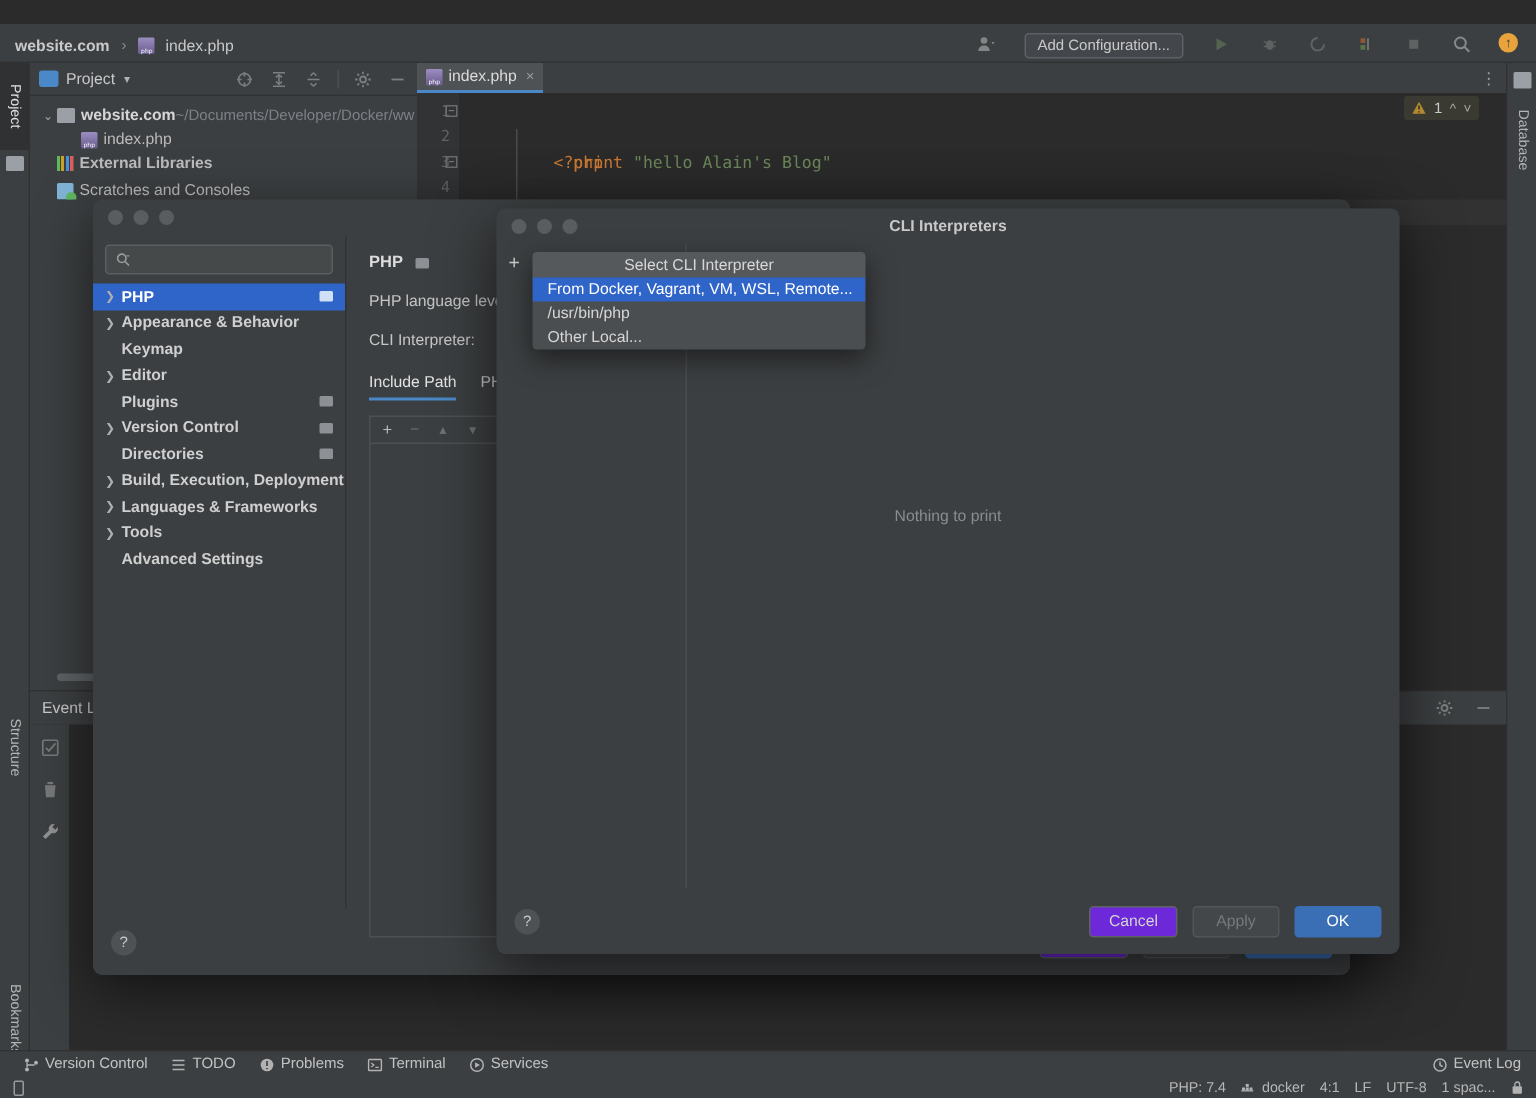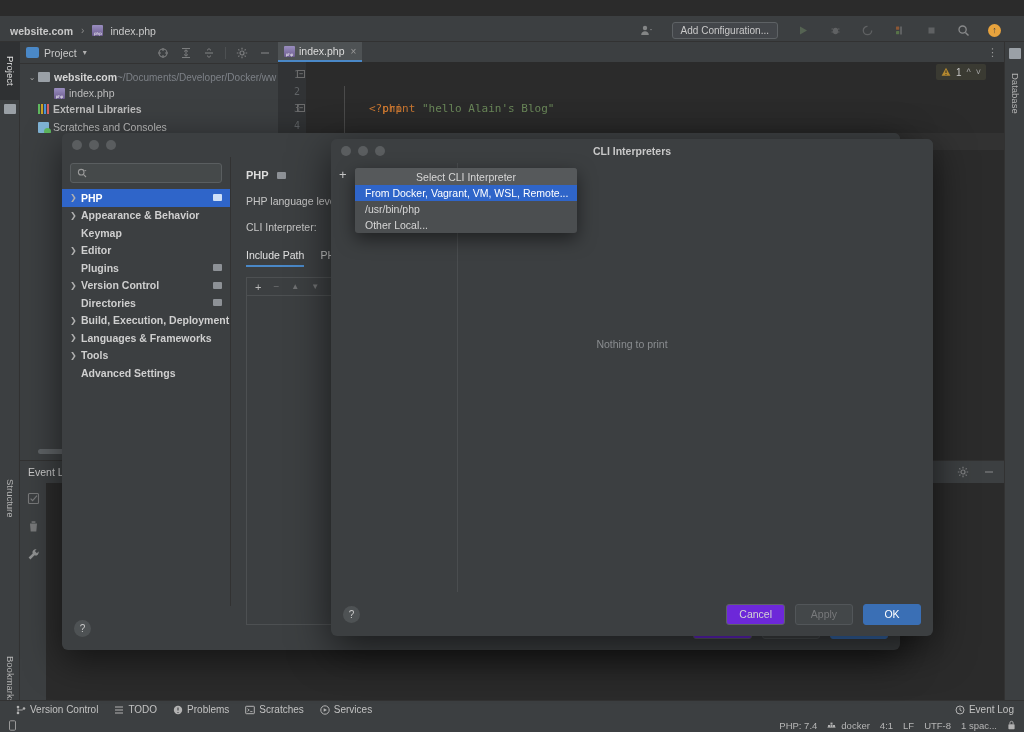--- a/index.html
+++ b/index.html
@@ -28,21 +28,21 @@
   
   .navbar {
     position:absolute; left:0; top:20px; width:1024px; height:22px;
     background:#3c3f41; display:flex; align-items:center;
     border-bottom:1px solid #323232;
   }
   .crumb { display:flex; align-items:center; font-size:10.5px; color:#c9c9c9; }
   .crumb-sep { margin:0 5px; color:#8a8a8a; font-size:10px; }
   .crumb-bold { font-weight:bold; }
   .navbar-left { margin-left:10px; display:flex; align-items:center; gap:3px;}
-  .navbar-right { position:absolute; right:23px; display:flex; align-items:center; gap:18px; }
+  .navbar-right { position:absolute; right:12px; display:flex; align-items:flex-start; gap:18px; }
 
   .php-ico {
     display:inline-block; width:11px; height:11px; position:relative;
     background:#8e7bb5; border-radius:1px; margin-right:4px;
     background:linear-gradient(#9a8ec0,#6b5b8e);
   }
   .php-ico::after{
     content:"php"; position:absolute; left:0; right:0; bottom:0;
     font-size:4px; text-align:center; color:#fff; line-height:5px;
     font-family:"DejaVu Sans", sans-serif;
@@ -473,21 +473,21 @@
           <circle cx="5" cy="5" r="4.2" fill="#b2b2b2"></circle>
           <path d="M5 2.4v3.2M5 7v.9" stroke="#3c3f41" stroke-width="1.1"></path>
         </svg>
       <span>Problems</span>
     </span>
     <span class="bb-item">
       <svg width="10" height="10" viewBox="0 0 10 10">
           <rect x=".7" y="1.3" width="8.6" height="7.4" rx=".6" stroke="#b2b2b2" stroke-width="1" fill="none"></rect>
           <path d="M2.5 3.7 4.2 5 2.5 6.3M5.2 6.6h2.3" stroke="#b2b2b2" stroke-width=".9" fill="none"></path>
         </svg>
-      <span>Scratches</span>
+      <span>Terminal</span>
     </span>
     <span class="bb-item">
       <svg width="10" height="10" viewBox="0 0 10 10">
           <circle cx="5" cy="5" r="4.2" stroke="#b2b2b2" stroke-width="1" fill="none"></circle>
           <path d="M3.7 3.2 7 5 3.7 6.8Z" fill="#b2b2b2"></path>
         </svg>
       <span>Services</span>
     </span>
     <span class="bb-right">
       <svg width="10" height="10" viewBox="0 0 10 10">

